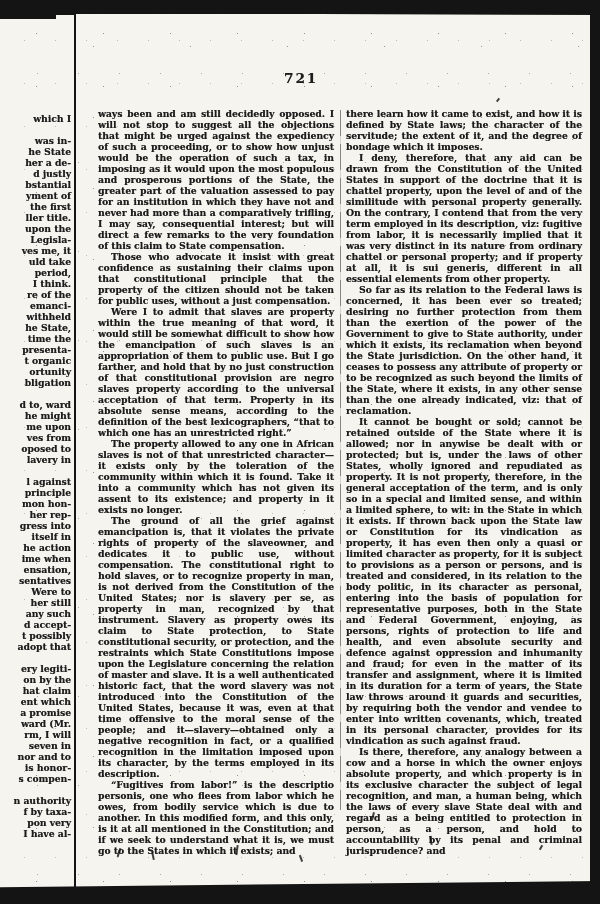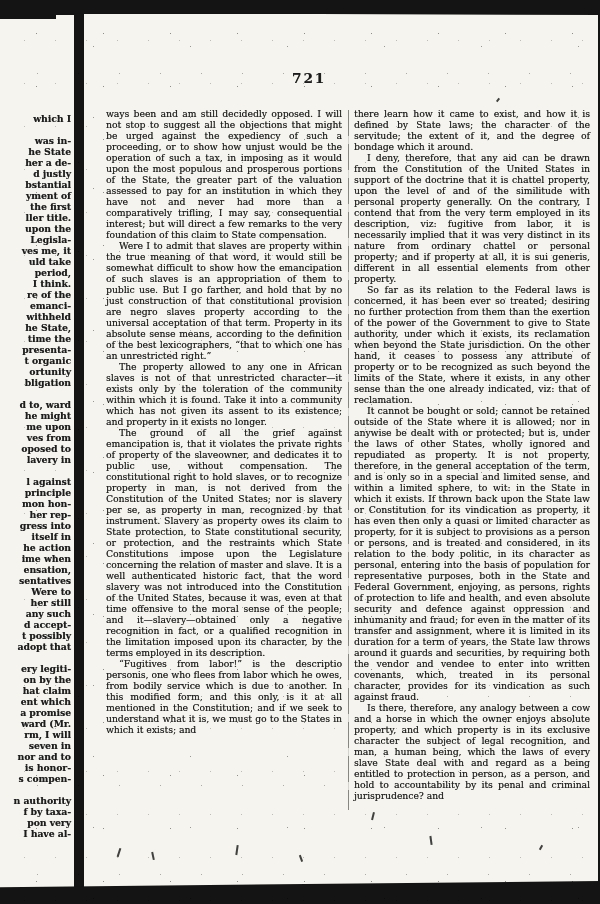--- a/index.html
+++ b/index.html
@@ -3,21 +3,21 @@
 <meta charset="utf-8">
 <style>
   html,body{margin:0;padding:0;}
   body{
     width:600px;height:904px;position:relative;overflow:hidden;
     background:#141414;
     font-family:"DejaVu Serif",serif;
   }
   .paper{position:absolute;background:#f5f4ee;}
   .edge-paper{left:0;top:15px;width:74px;height:875px;}
-  .main-paper{left:84px;top:14px;width:514px;height:876px;}
+  .main-paper{left:76px;top:14px;width:514px;height:876px;}
 
   
   .frag-list{padding-top:98px;padding-left:9px;}
   .frag-line{
     height:11px;line-height:11px;font-size:9.2px;font-weight:700;
     color:#1d1d1d;text-align:right;padding-right:3px;
     white-space:nowrap;overflow:hidden;
     text-shadow:0.2px 0.2px 0.3px rgba(0,0,0,0.55);
   }
   .frag-line.blank{visibility:hidden;}
@@ -27,21 +27,21 @@
     position:absolute;top:56px;left:208px;
     font-size:13.5px;font-weight:700;letter-spacing:2px;color:#1b1b1b;
     text-shadow:0.3px 0.3px 0.4px rgba(0,0,0,0.5);
   }
   .columns{
     position:absolute;top:94px;left:22px;width:484px;
     display:flex;align-items:flex-start;
   }
   .col{
     width:236px;flex:0 0 236px;
-    font-size:9.2px;line-height:11px;font-weight:400;color:#1c1c1c;
+    font-size:9.2px;line-height:11px;font-weight:700;color:#1c1c1c;
     text-align:justify;overflow-wrap:break-word;hyphens:auto;
     text-shadow:0.2px 0.2px 0.3px rgba(0,0,0,0.55);
   }
   .col p.para{margin:0;}
   .col p.para.indent{text-indent:13px;}
   .col-rule{
     width:1px;flex:0 0 1px;height:700px;
     margin:2px 5px 0 6px;
     background:repeating-linear-gradient(to bottom,
       rgba(25,25,25,0.5) 0 26px, rgba(25,25,25,0.15) 26px 34px);
@@ -137,28 +137,29 @@
       <div class="frag-line">pon very</div>
       <div class="frag-line">I have al-</div>
     </div>
 </div>
 
 <div class="paper main-paper">
   <div class="page-number">721</div>
   <div class="columns">
     <div class="col">
         <p class="para">ways been and am still decidedly opposed. I will not stop to suggest all the objections that might be urged against the expediency of such a proceeding, or to show how unjust would be the operation of such a tax, in imposing as it would upon the most populous and prosperous portions of the State, the greater part of the valuation assessed to pay for an institution in which they have not and never had more than a comparatively trifling, I may say, consequential interest; but will direct a few remarks to the very foundation of this claim to State compensation.</p>
+        <p class="para indent">Those who advocate it insist with great confidence as sustaining their claims upon that constitutional principle that the property of the citizen should not be taken for public uses, without a just compensation.</p>
         <p class="para indent">Were I to admit that slaves are property within the true meaning of that word, it would still be somewhat difficult to show how the emancipation of such slaves is an appropriation of them to public use. But I go farther, and hold that by no just construction of that constitutional provision are negro slaves property according to the universal acceptation of that term. Property in its absolute sense means, according to the definition of the best lexicographers, “that to which one has an unrestricted right.”</p>
         <p class="para indent">The property allowed to any one in African slaves is not of that unrestricted character—it exists only by the toleration of the community within which it is found. Take it into a community which has not given its assent to its existence; and property in it exists no longer.</p>
         <p class="para indent">The ground of all the grief against emancipation is, that it violates the private rights of property of the slaveowner, and dedicates it to public use, without compensation. The constitutional right to hold slaves, or to recognize property in man, is not derived from the Constitution of the United States; nor is slavery per se, as property in man, recognized by that instrument. Slavery as property owes its claim to State protection, to State constitutional security, or protection, and the restraints which State Constitutions impose upon the Legislature concerning the relation of master and slave. It is a well authenticated historic fact, that the word slavery was not introduced into the Constitution of the United States, because it was, even at that time offensive to the moral sense of the people; and it—slavery—obtained only a negative recognition in fact, or a qualified recognition in the limitation imposed upon its character, by the terms employed in its description.</p>
         <p class="para indent">“Fugitives from labor!” is the descriptio personis, one who flees from labor which he owes, from bodily service which is due to another. In this modified form, and this only, is it at all mentioned in the Constitution; and if we seek to understand what it is, we must go to the States in which it exists; and</p>
       </div>
     <div class="col-rule"></div>
     <div class="col">
-        <p class="para">there learn how it came to exist, and how it is defined by State laws; the character of the servitude; the extent of it, and the degree of bondage which it around.</p>
+        <p class="para">there learn how it came to exist, and how it is defined by State laws; the character of the servitude; the extent of it, and the degree of bondage which it imposes.</p>
         <p class="para indent">I deny, therefore, that any aid can be drawn from the Constitution of the United States in support of the doctrine that it is chattel property, upon the level of and of the similitude with personal property generally. On the contrary, I contend that from the very term employed in its description, viz: fugitive from labor, it is necessarily implied that it was very distinct in its nature from ordinary chattel or personal property; and if property at all, it is sui generis, different in all essential elements from other property.</p>
         <p class="para indent">So far as its relation to the Federal laws is concerned, it has been ever so treated; desiring no further protection from them than the exertion of the power of the Government to give to State authority, under which it exists, its reclamation when beyond the State jurisdiction. On the other hand, it ceases to possess any attribute of property or to be recognized as such beyond the limits of the State, where it exists, in any other sense than the one already indicated, viz: that of reclamation.</p>
         <p class="para indent">It cannot be bought or sold; cannot be retained outside of the State where it is allowed; nor in anywise be dealt with or protected; but is, under the laws of other States, wholly ignored and repudiated as property. It is not property, therefore, in the general acceptation of the term, and is only so in a special and limited sense, and within a limited sphere, to wit: in the State in which it exists. If thrown back upon the State law or Constitution for its vindication as property, it has even then only a quasi or limited character as property, for it is subject to provisions as a person or persons, and is treated and considered, in its relation to the body politic, in its character as personal, entering into the basis of population for representative purposes, both in the State and Federal Government, enjoying, as persons, rights of protection to life and health, and even absolute security and defence against oppression and inhumanity and fraud; for even in the matter of its transfer and assignment, where it is limited in its duration for a term of years, the State law throws around it guards and securities, by requiring both the vendor and vendee to enter into written covenants, which, treated in its personal character, provides for its vindication as such against fraud.</p>
         <p class="para indent">Is there, therefore, any analogy between a cow and a horse in which the owner enjoys absolute property, and which property is in its exclusive character the subject of legal recognition, and man, a human being, which the laws of every slave State deal with and regard as a being entitled to protection in person, as a person, and hold to accountability by its penal and criminal jurisprudence? and</p>
       </div>
   </div>
 </div>
 
 <div class="smudge" style="left:118px;top:848px;width:1.5px;height:9px;transform:rotate(18deg);"></div>
 <div class="smudge" style="left:152px;top:852px;width:1.5px;height:8px;transform:rotate(-12deg);"></div>

